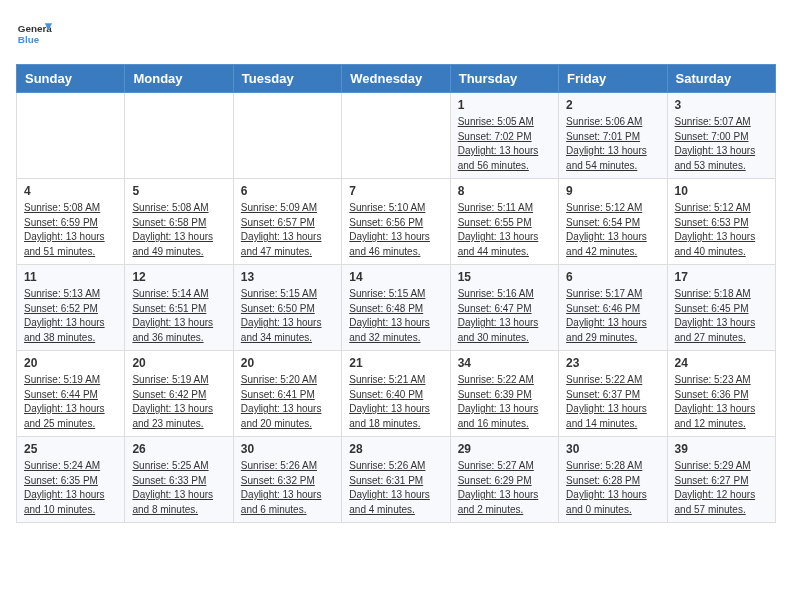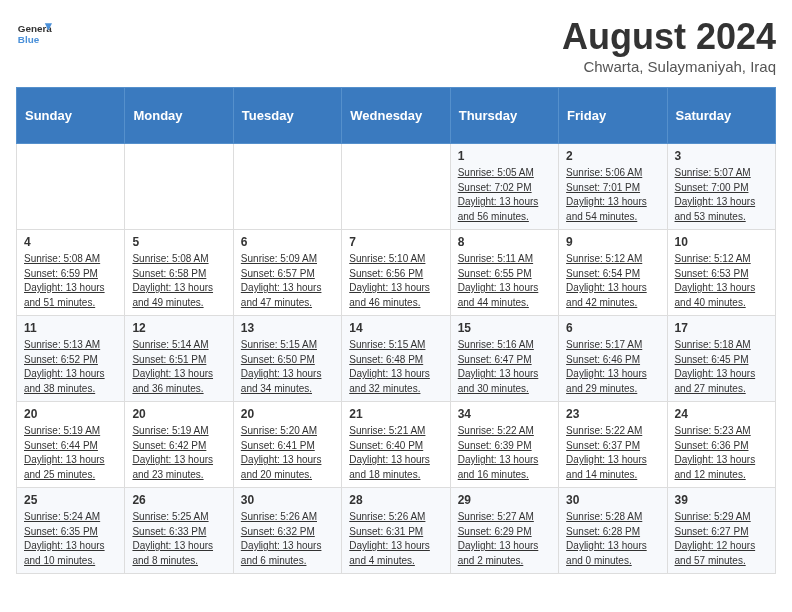--- a/index.html
+++ b/index.html
@@ -39,21 +39,21 @@
     }
     .calendar {
       width: 100%;
       border-collapse: collapse;
       border: 1px solid #ccc;
     }
     .calendar th {
       background-color: #3a7abf;
       color: #fff;
       text-align: left;
-      padding: 20px 8px;
+      padding: 6px 8px;
       font-size: 13px;
       border: 1px solid #5590cc;
     }
     .calendar td {
       vertical-align: top;
       padding: 5px 7px;
       border: 1px solid #ddd;
       width: calc(100% / 7);
       min-height: 80px;
       font-size: 10.5px;
@@ -84,24 +84,20 @@
 </head>
 <body>
 
 <div class="header">
   <div class="logo">
     <svg class="logo-icon" viewBox="0 0 40 40" xmlns="http://www.w3.org/2000/svg">
       <text x="2" y="18" font-size="11" font-weight="bold" fill="#333" font-family="Arial">General</text>
       <text x="2" y="30" font-size="11" font-weight="bold" fill="#4a90d9" font-family="Arial">Blue</text>
       <polygon points="32,8 40,8 36,16" fill="#4a90d9"></polygon>
     </svg>
-  </div>
-  <div class="title-block">
-    <div class="month-year">August 2024</div>
-    <div class="location">Chwarta, Sulaymaniyah, Iraq</div>
   </div>
 </div>
 
 <table class="calendar">
   <thead>
     <tr>
     <th>Sunday</th>
         <th>Monday</th>
         <th>Tuesday</th>
         <th>Wednesday</th>

